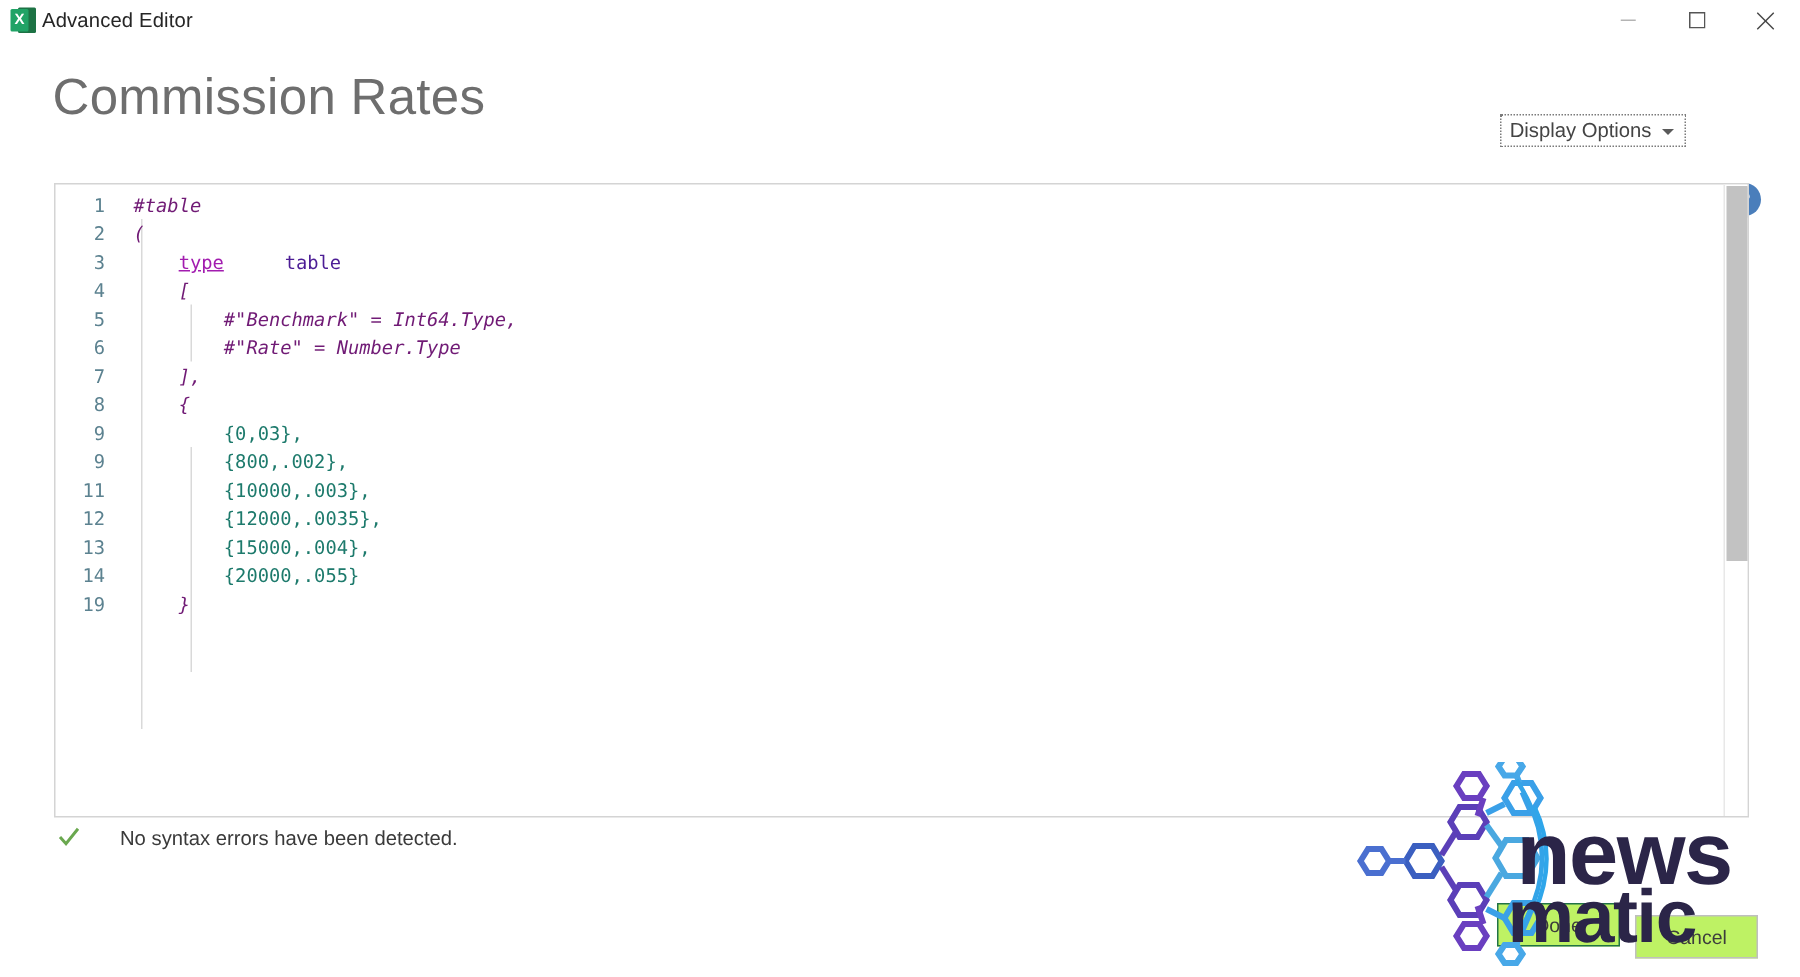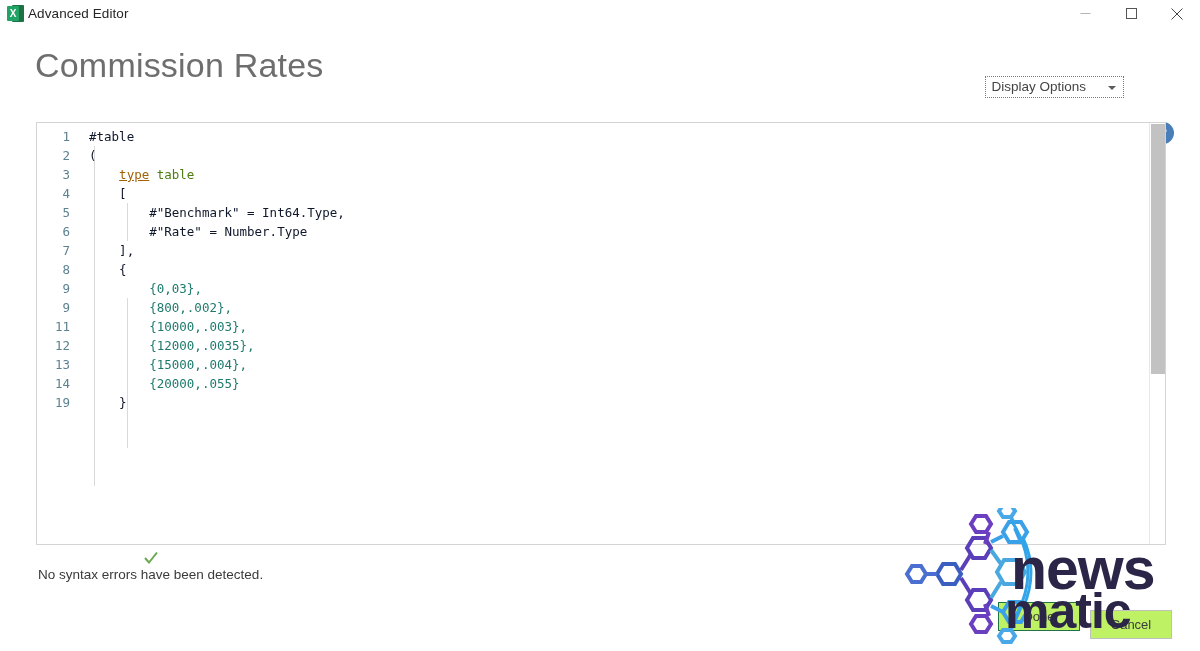--- a/index.html
+++ b/index.html
@@ -96,21 +96,21 @@
     letter-spacing: 0.2px;
     white-space: nowrap;
   }
   .display-options {
     position: absolute;
     right: 76px; top: 30px;
     border: 1px dotted #7b7b7b;
     padding: 2px 7px 3px 5px;
     display: flex;
     align-items: center;
-    gap: 22px;
+    gap: 7px;
     background: #ffffff;
     margin-left: 28px;
   }
   .display-options-label {
     font-size: 13.5px;
     color: #444444;
     font-family: "Liberation Sans", sans-serif;
     white-space: nowrap;
   }
   .caret {
@@ -171,24 +171,24 @@
     font-size: 12.5px;
     user-select: none;
   }
   .code-text {
     position: relative;
     flex: 1 1 auto;
     padding-left: 10px;
     color: #1f1f1f;
     white-space: pre;
   }
-  .tk-kw   { color: #a16207; text-decoration: underline; }
-  .tk-type { color: #4d7c0f; }
+  .tk-kw   { color: #a21caf; text-decoration: underline; }
+  .tk-type { color: #4c1d95; margin-left: 33px; }
   .tk-num  { color: #1d7a6c; }
-  .tk-plain{ color: #0f172a; }
+  .tk-plain{ color: #701a75; font-style: italic; }
 
   
   .guides {
     position: absolute;
     left: 0; top: 0;
     width: 1113px; height: 421px;
     pointer-events: none;
   }
   .guide {
     position: absolute;
@@ -217,22 +217,21 @@
     border: 1px solid #d0d0d0;
     background: #cdcdcd;
   }
 
   
   .status {
     position: absolute;
     left: 38px; top: 550px;
     display: flex;
     align-items: center;
-    gap: 1px;
-    flex-direction: column;
+    gap: 26px;
   }
   .check {
     width: 16px; height: 16px;
     display: block;
   }
   .status-text {
     font-size: 13.5px;
     color: #3a3a3a;
     font-family: "Liberation Sans", sans-serif;
   }

